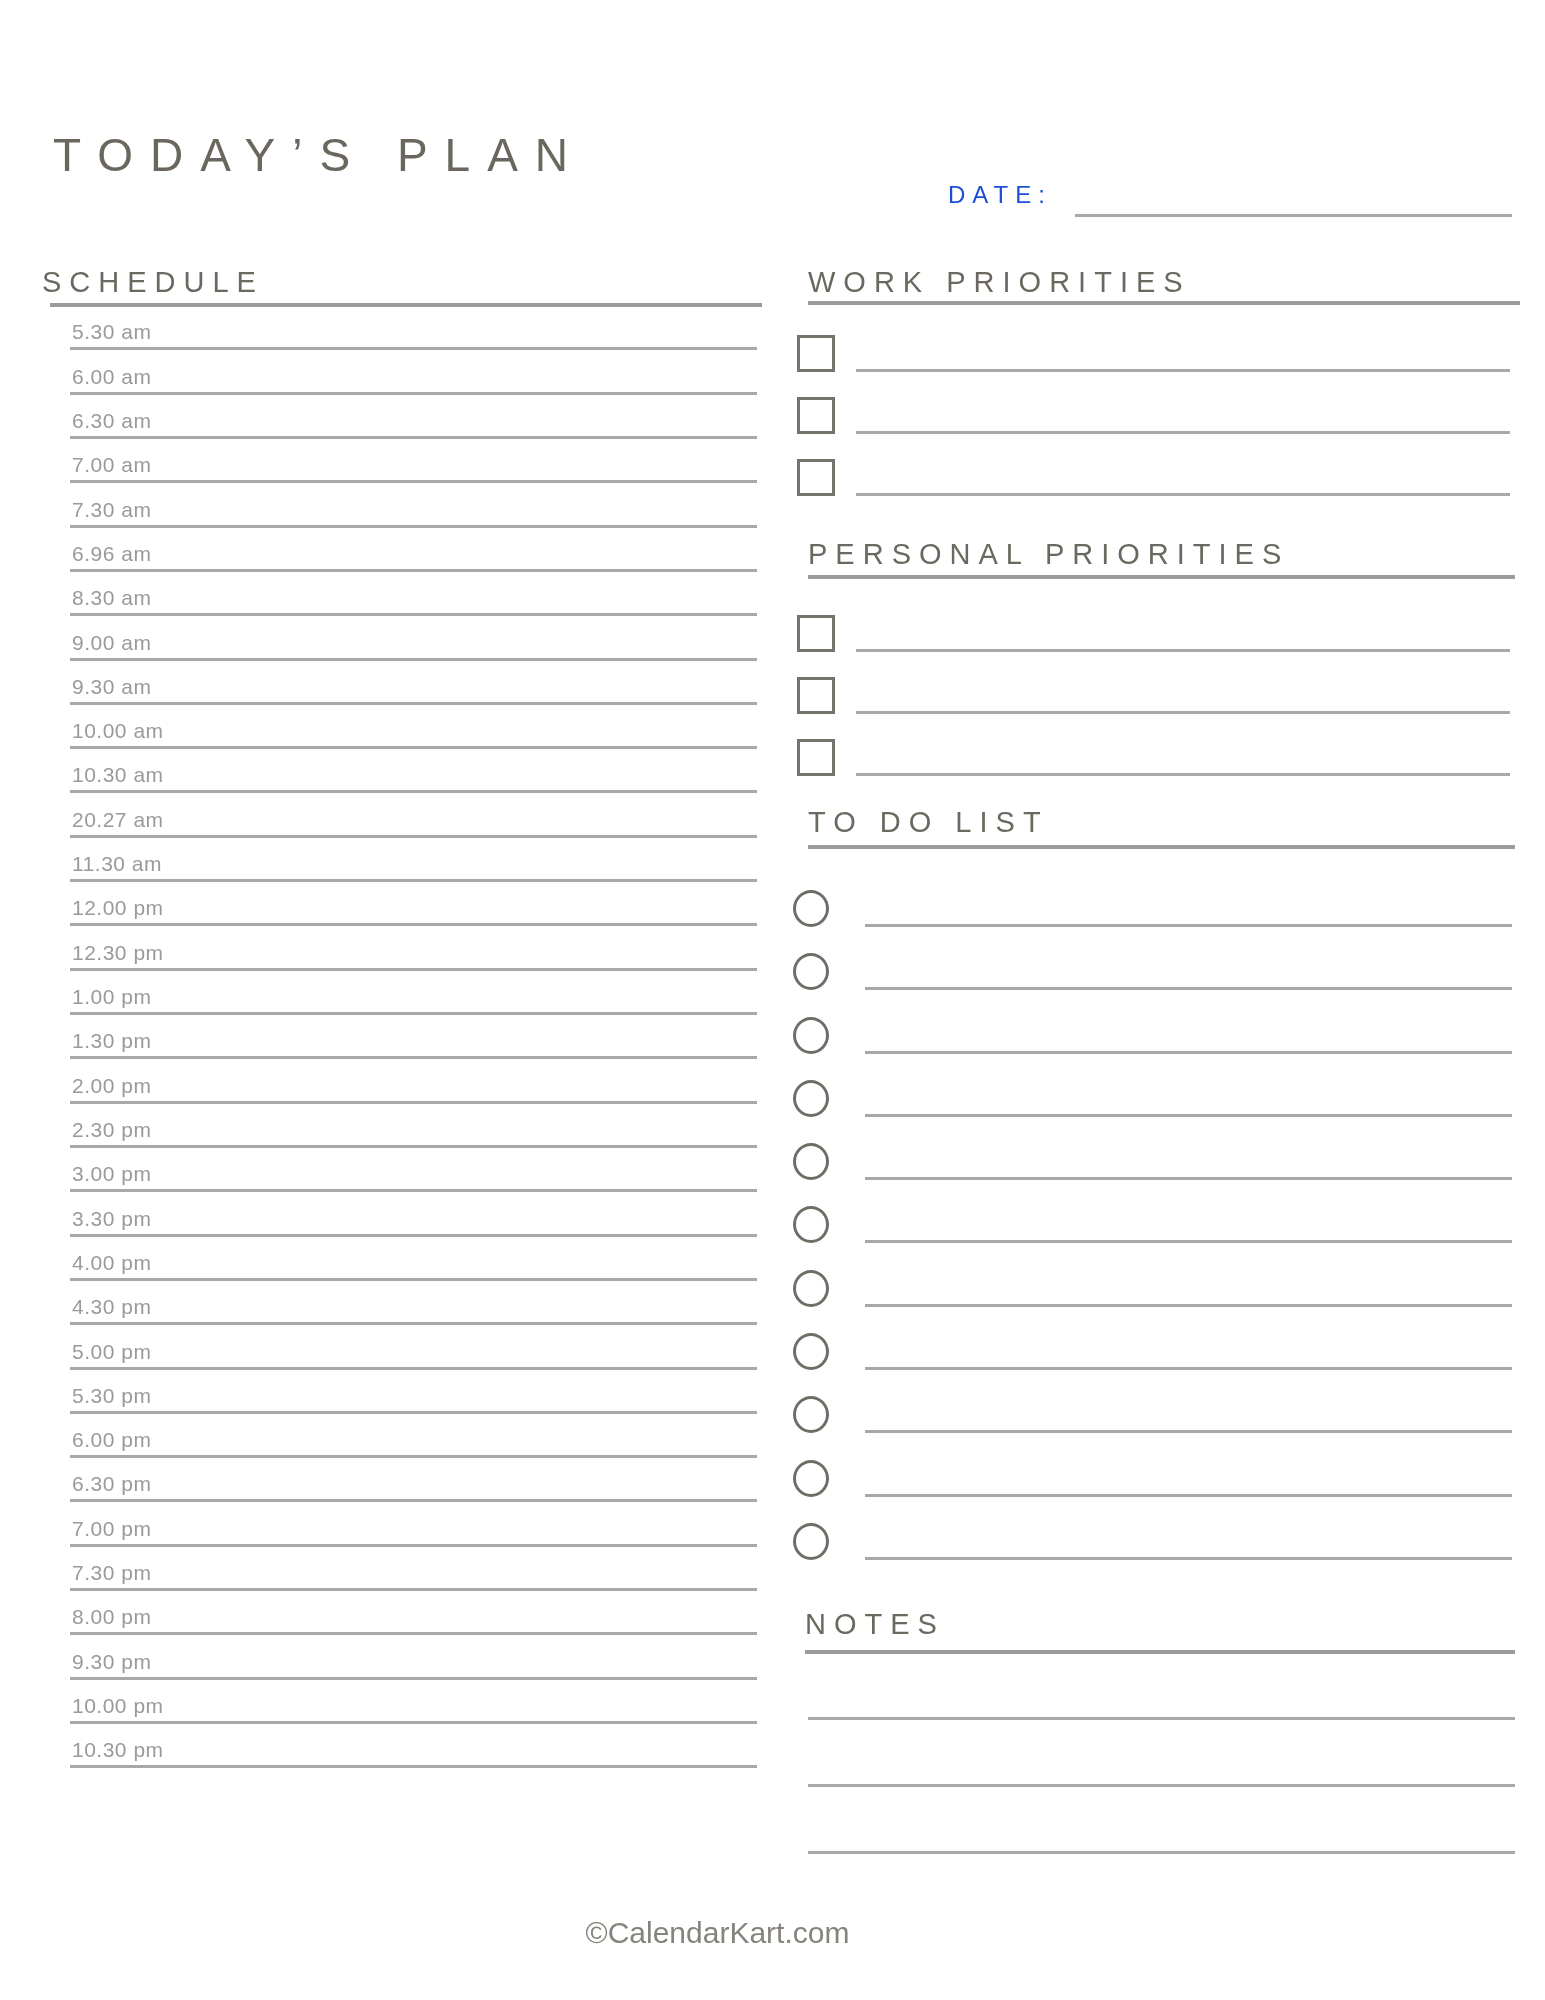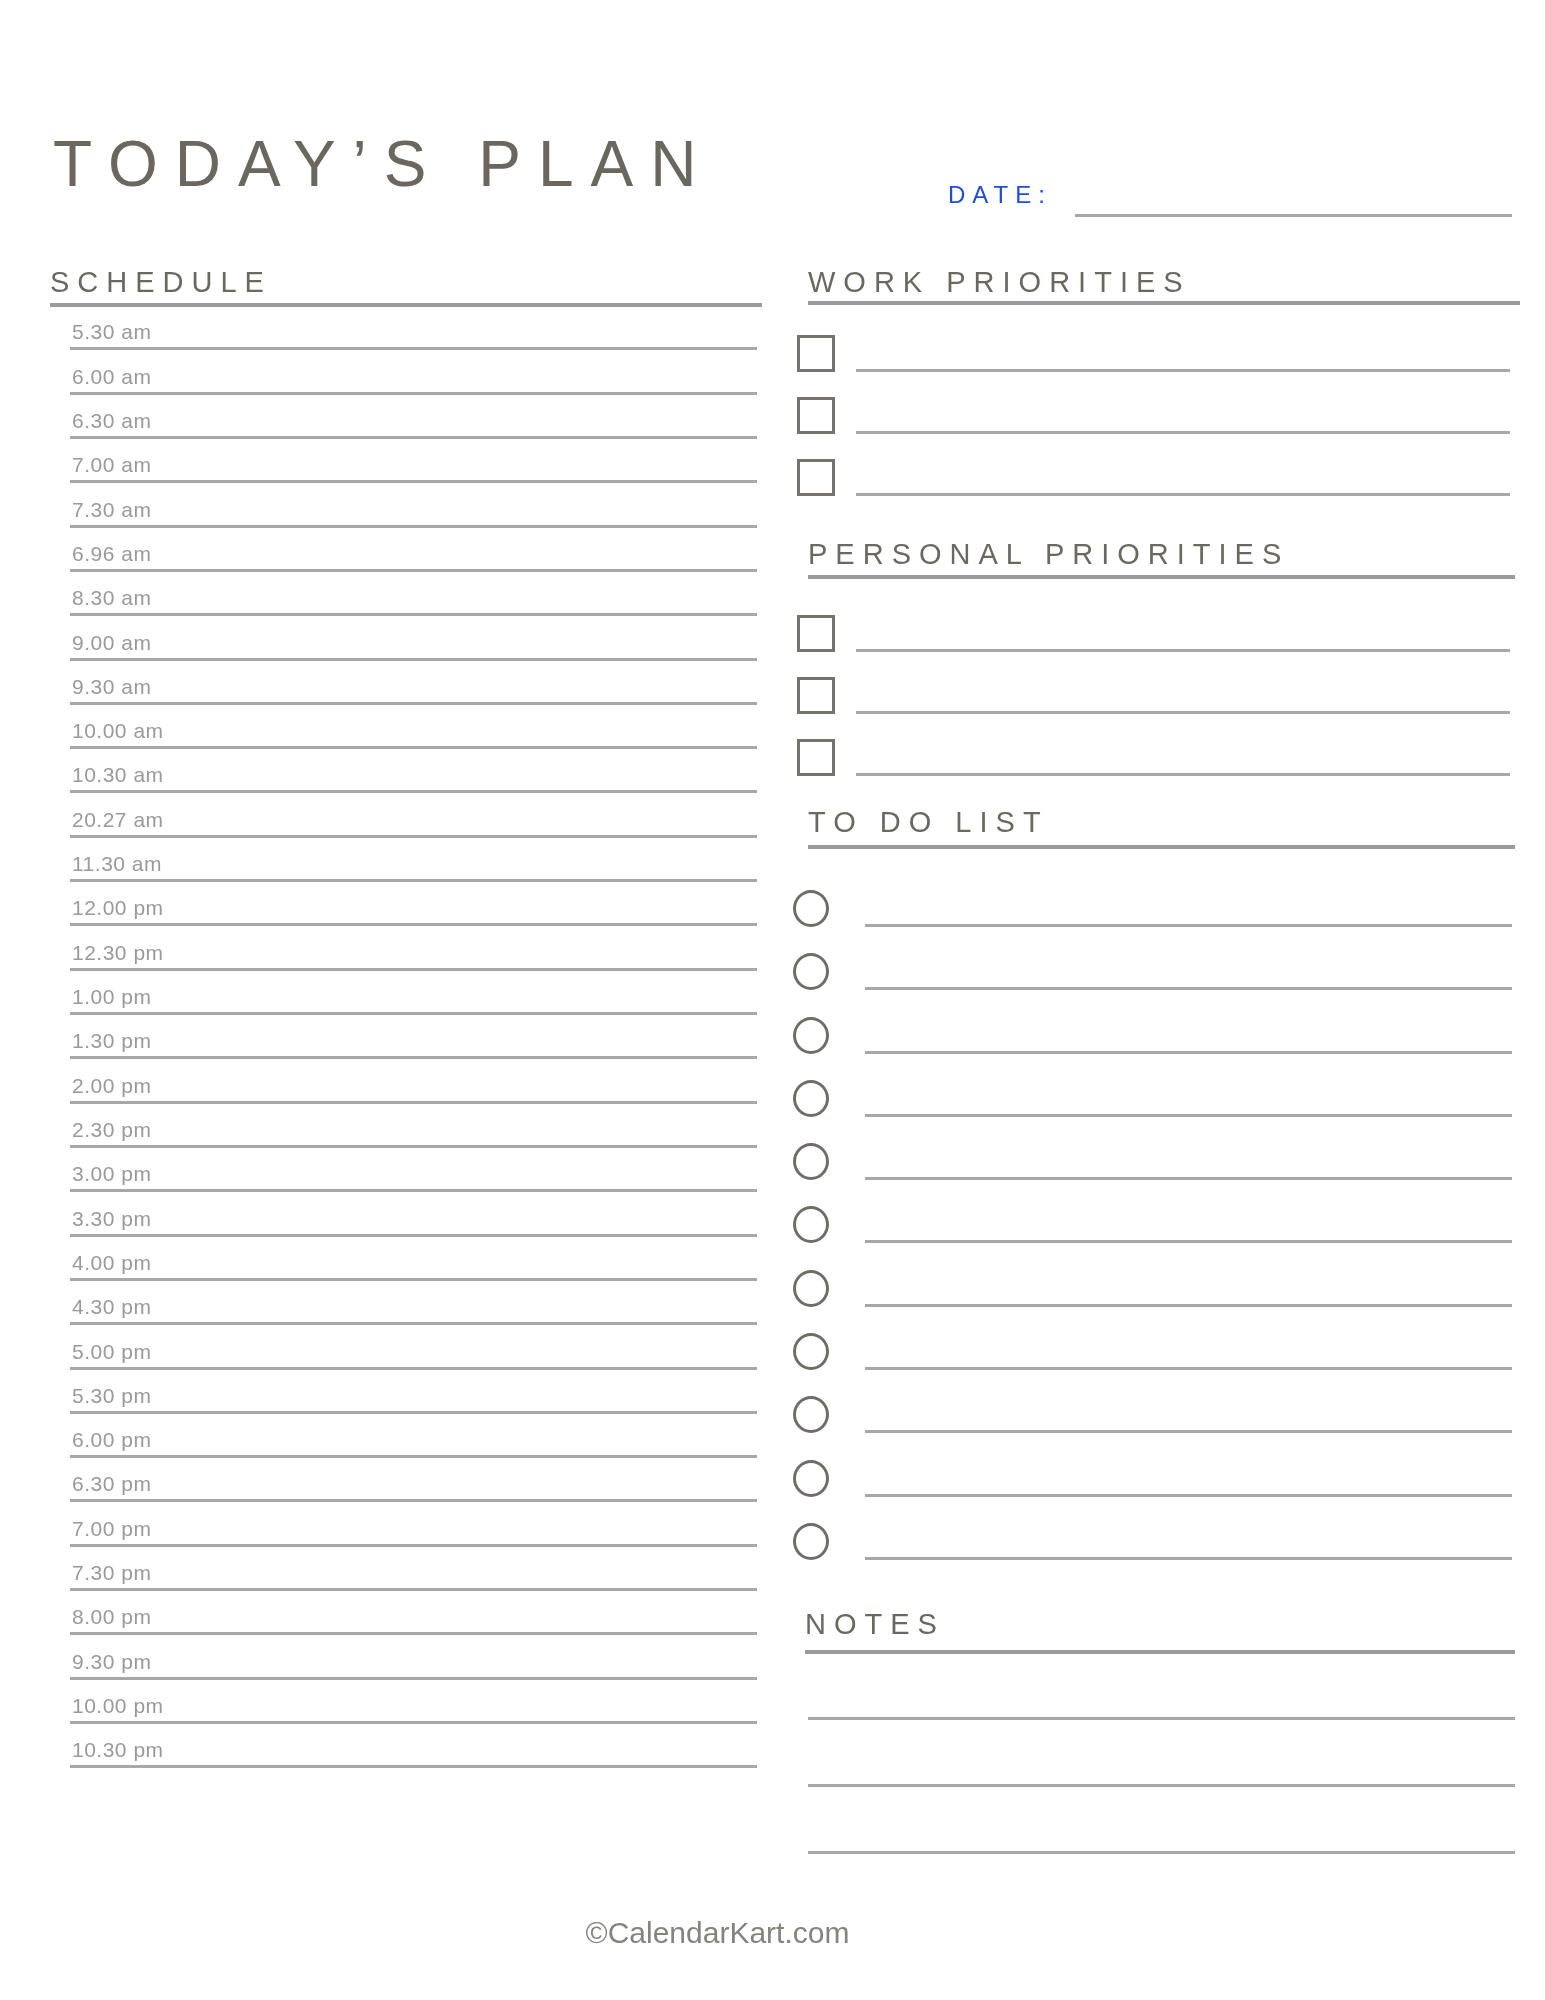--- a/index.html
+++ b/index.html
@@ -6,21 +6,21 @@
   .page{
     position:relative;
     width:1545px;height:2000px;
     background:#ffffff;
     font-family:"Liberation Sans", sans-serif;
     overflow:hidden;
   }
   
   .title{
     position:absolute;left:53px;top:132px;
-    font-size:64px;letter-spacing:17px;line-height:1;
+    font-size:46px;letter-spacing:17px;line-height:1;
     color:#6b675f;white-space:nowrap;
   }
   .date-label{
     position:absolute;left:948px;top:181px;
     font-size:24px;letter-spacing:7px;color:#1d4ed8;white-space:nowrap;
   }
   .date-line{
     position:absolute;left:1075px;top:214px;width:437px;height:3px;
     background:#a9a8a6;
   }
@@ -75,21 +75,21 @@
 </style>
 </head>
 <body>
 
 <div class="page">
 
   <div class="title">TODAY’S PLAN</div>
   <div class="date-label">DATE:</div>
   <div class="date-line"></div>
 
-  <div class="sec-head" style="left:50px;top:268px;">SCHEDULE</div>
+  <div class="sec-head" style="left:42px;top:268px;">SCHEDULE</div>
   <div class="underline" style="left:50px;top:303px;width:712px;"></div>
   <div class="schedule-list">
       <div class="slot">
         <span class="time">5.30 am</span>
         <div class="writeline"></div>
       </div>
       <div class="slot">
         <span class="time">6.00 am</span>
         <div class="writeline"></div>
       </div>

